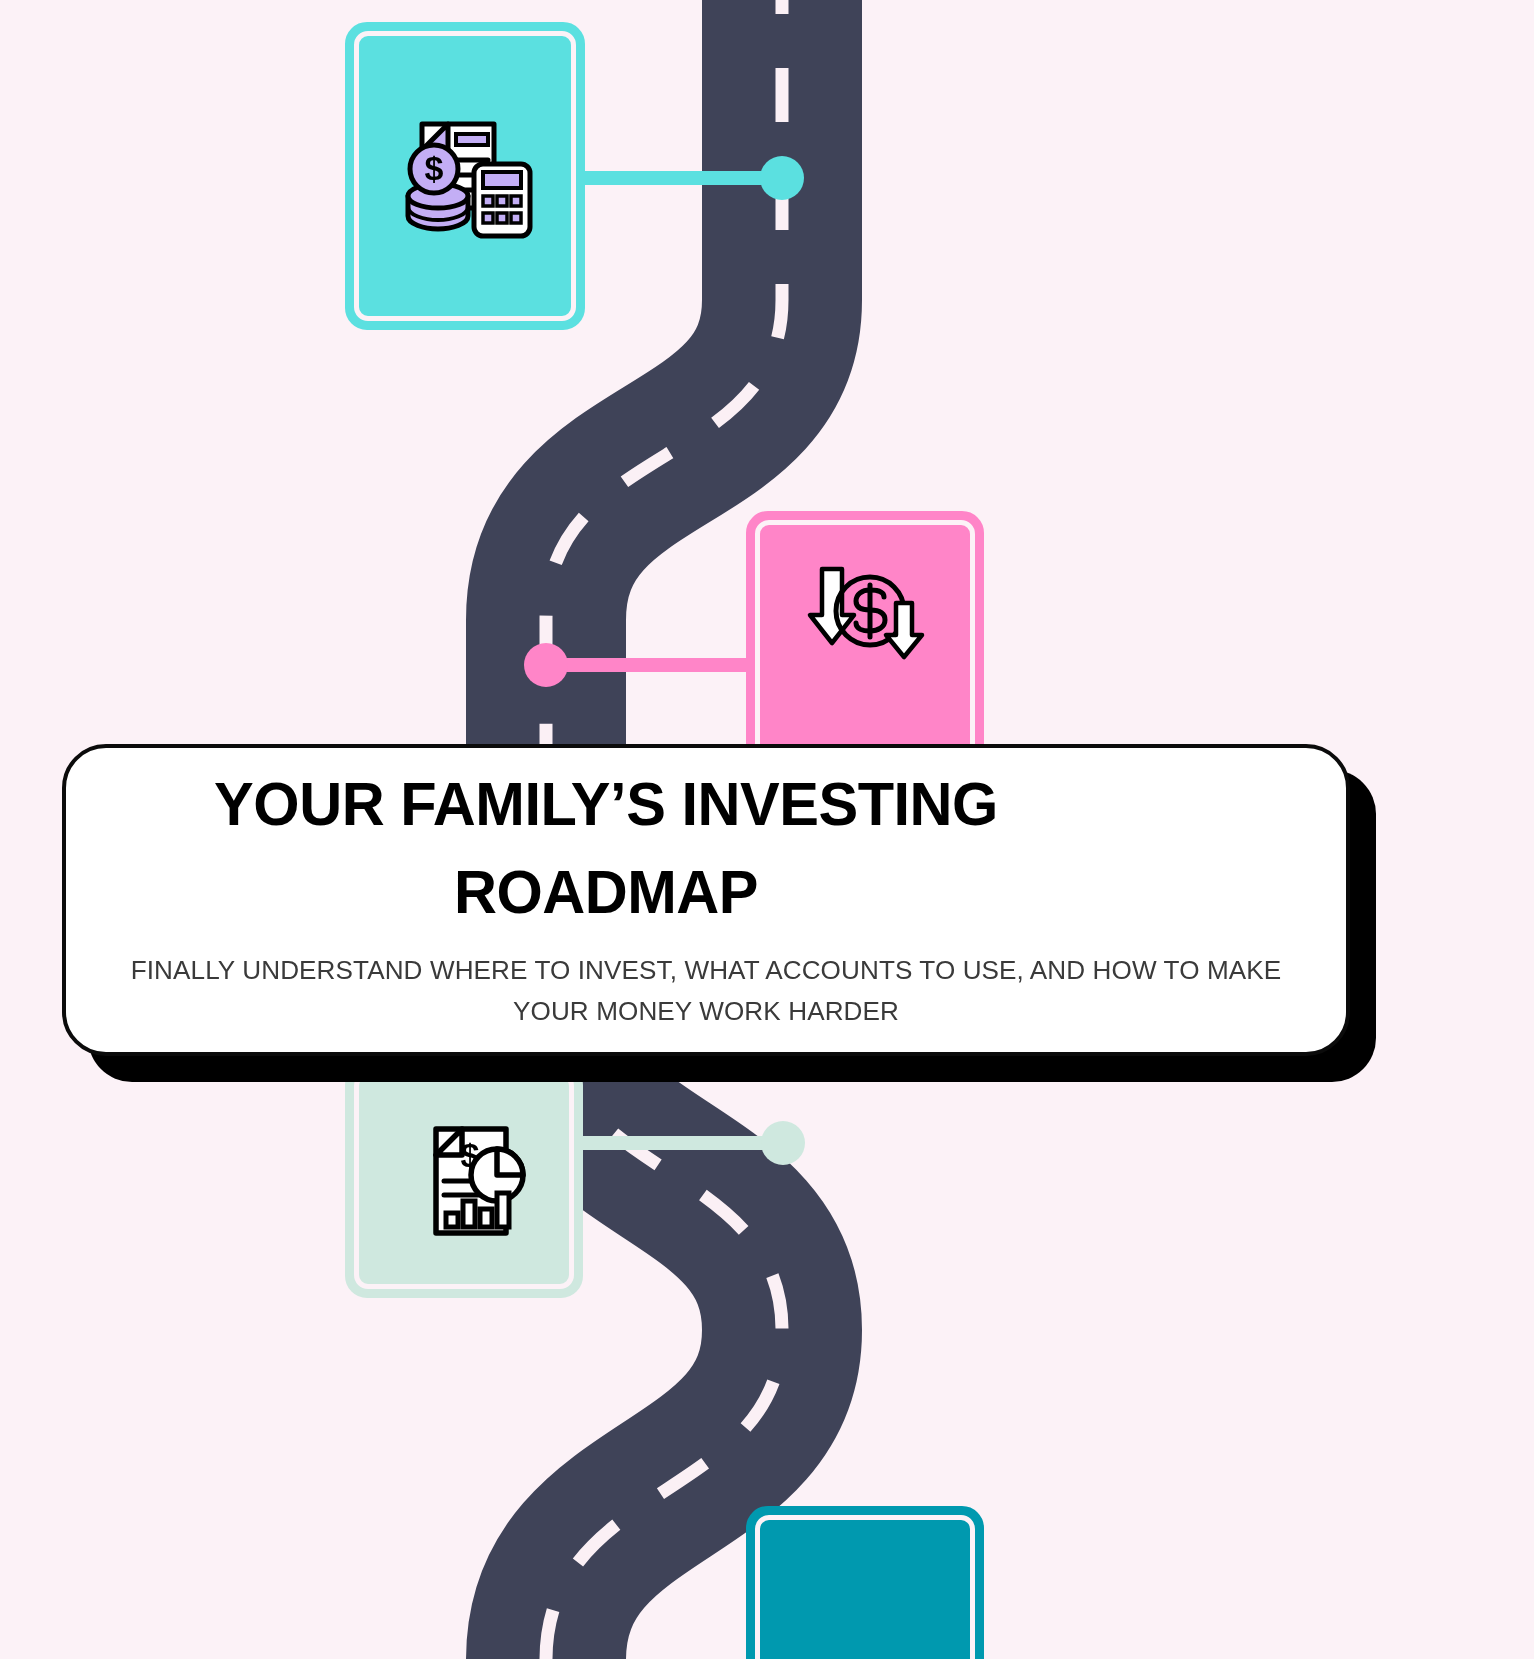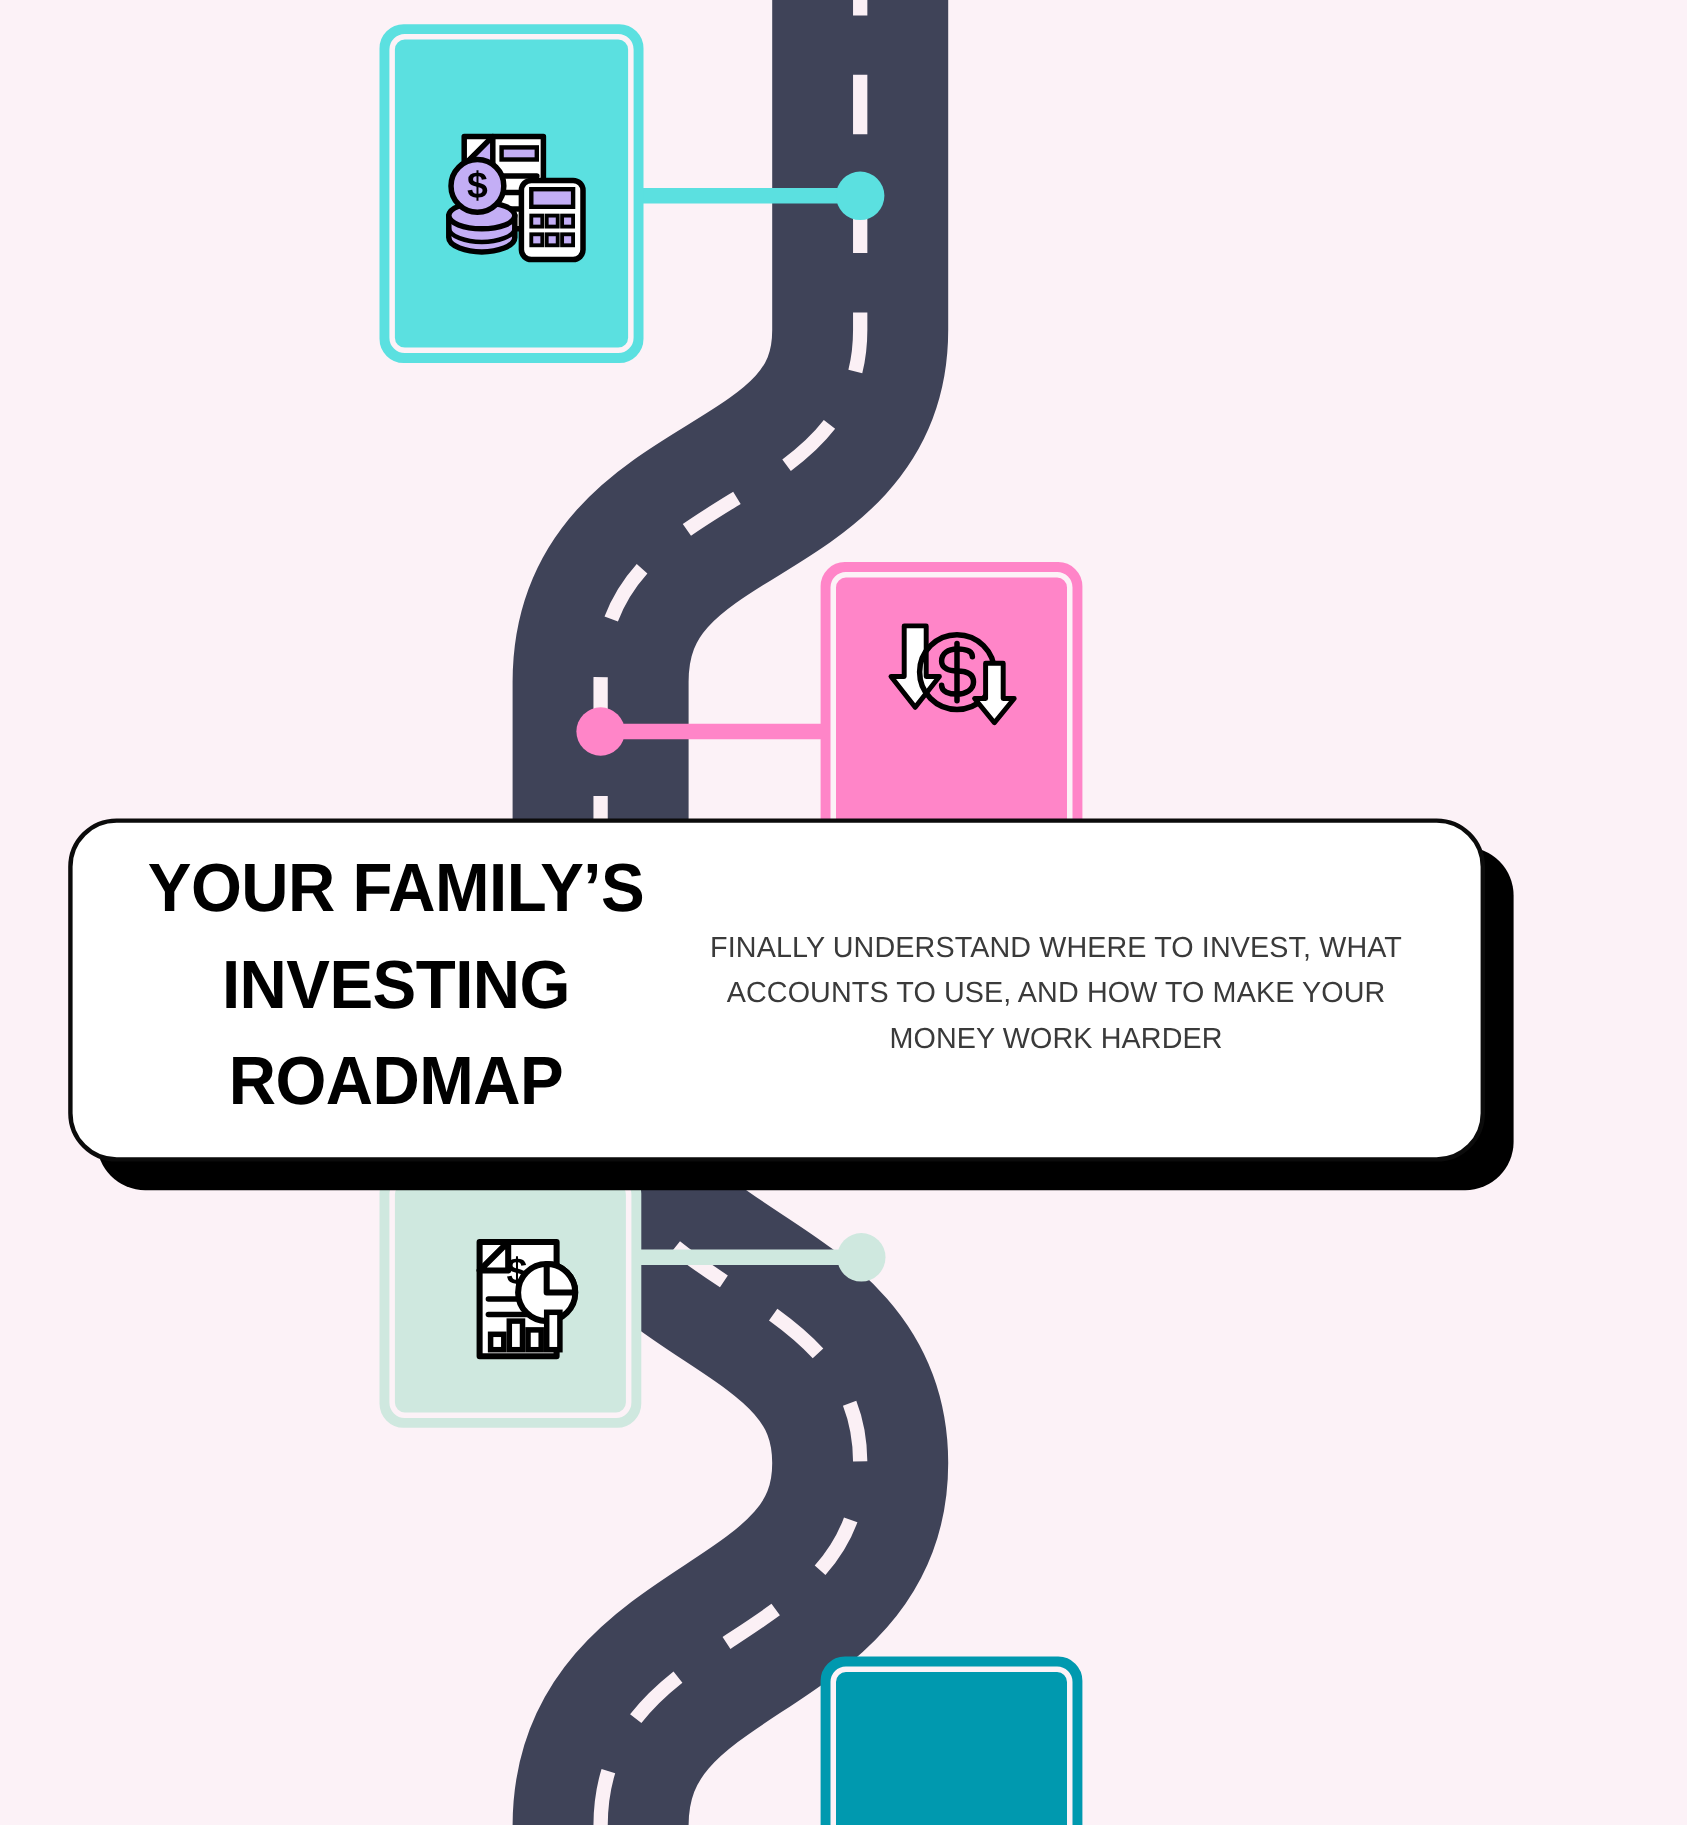--- a/index.html
+++ b/index.html
@@ -49,22 +49,22 @@
   
   #hero{
     position:absolute;
     left:62px;top:744px;
     width:1288px;height:312px;
     background:#FFFFFF;
     border:4px solid #0B0B0B;
     border-radius:44px;
     box-sizing:border-box;
     box-shadow:26px 26px 0 0 #000000;
-    display:flex;flex-direction:row;
-    align-items:center;justify-content:center;
+    display:flex;flex-direction:column;
+    justify-content:center;
     padding:18px 40px 26px 40px;
   }
   #hero-title{
     margin:0;
     font-family:"Liberation Sans", sans-serif;
     font-weight:bold;
     font-size:62px;
     line-height:1.42;
     letter-spacing:-0.5px;
     color:#000000;

